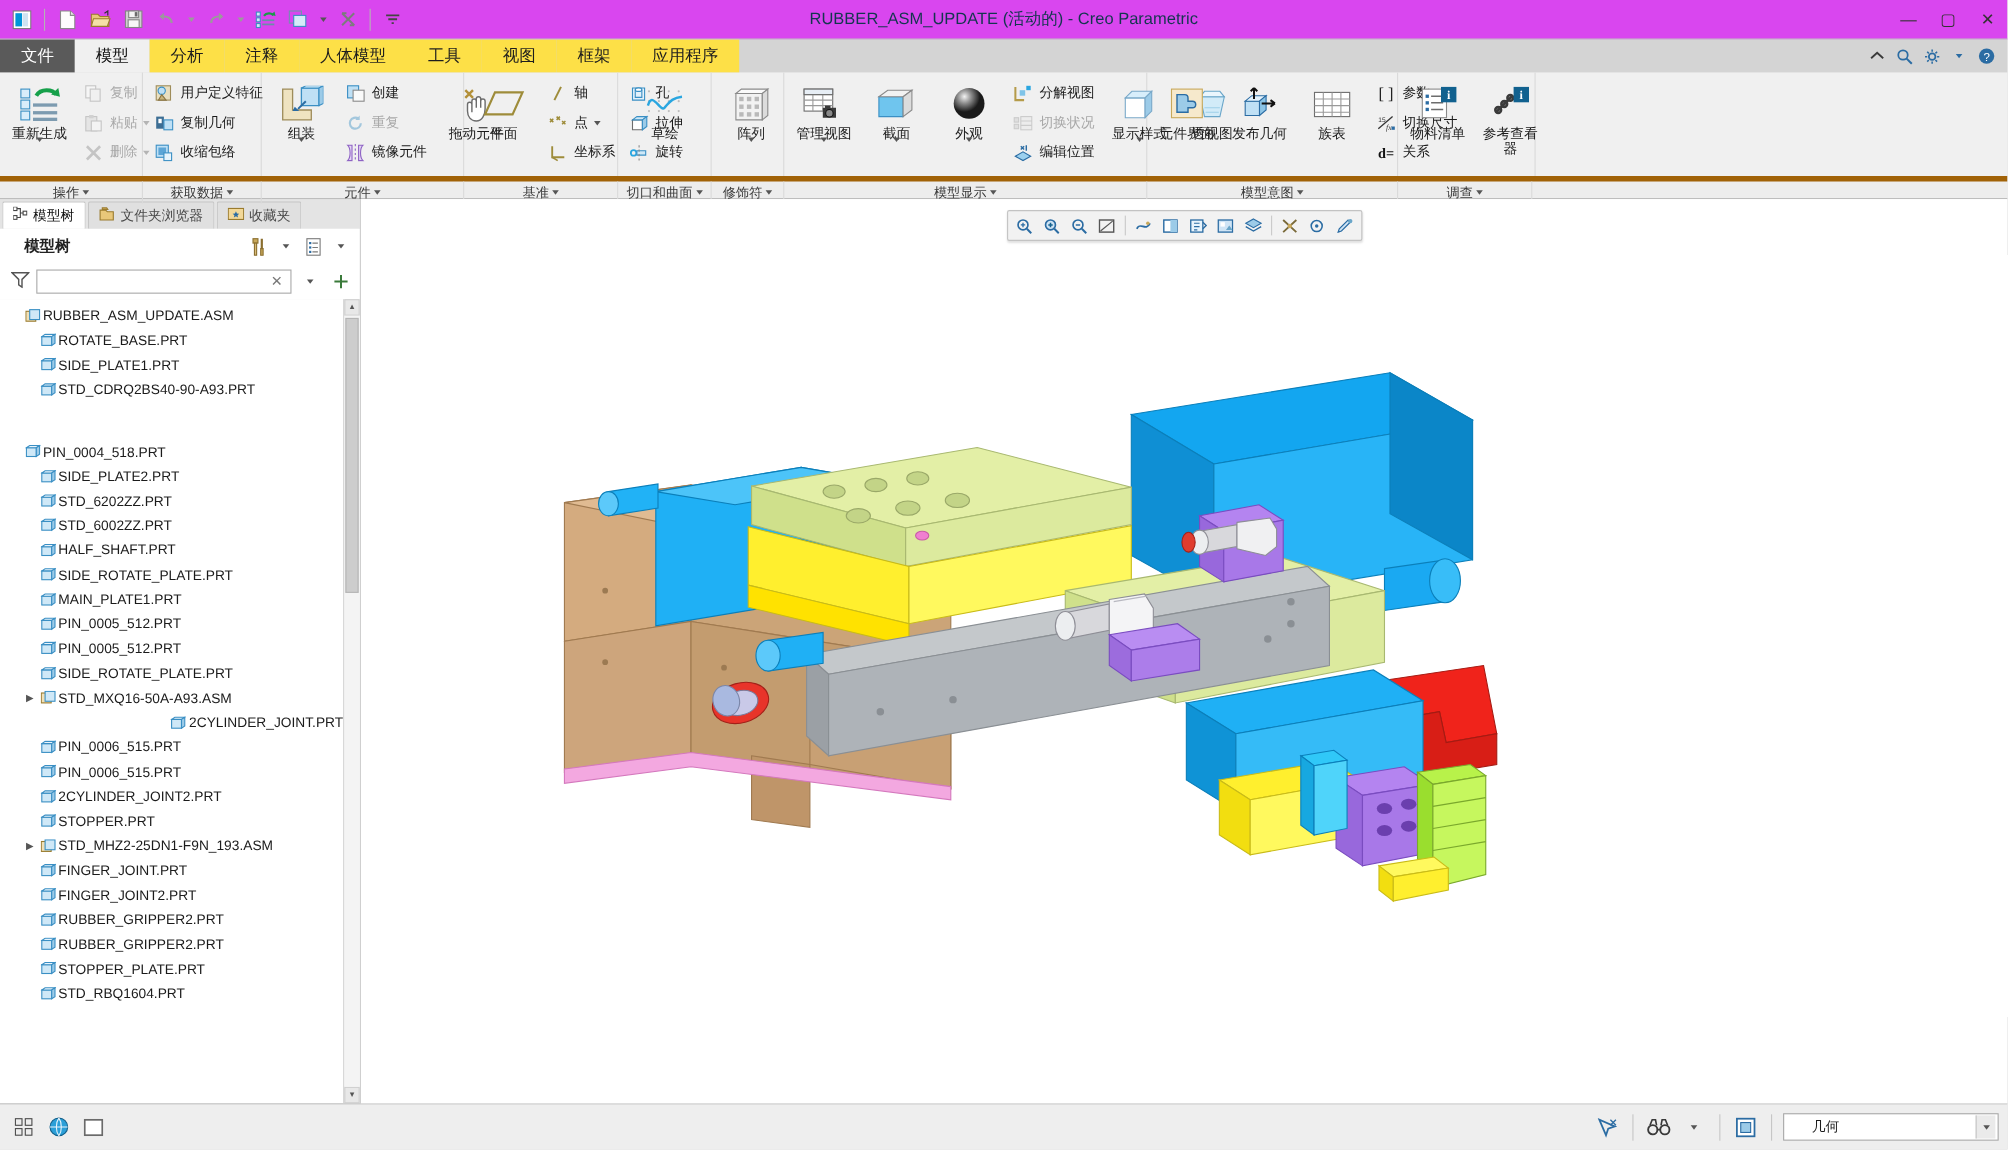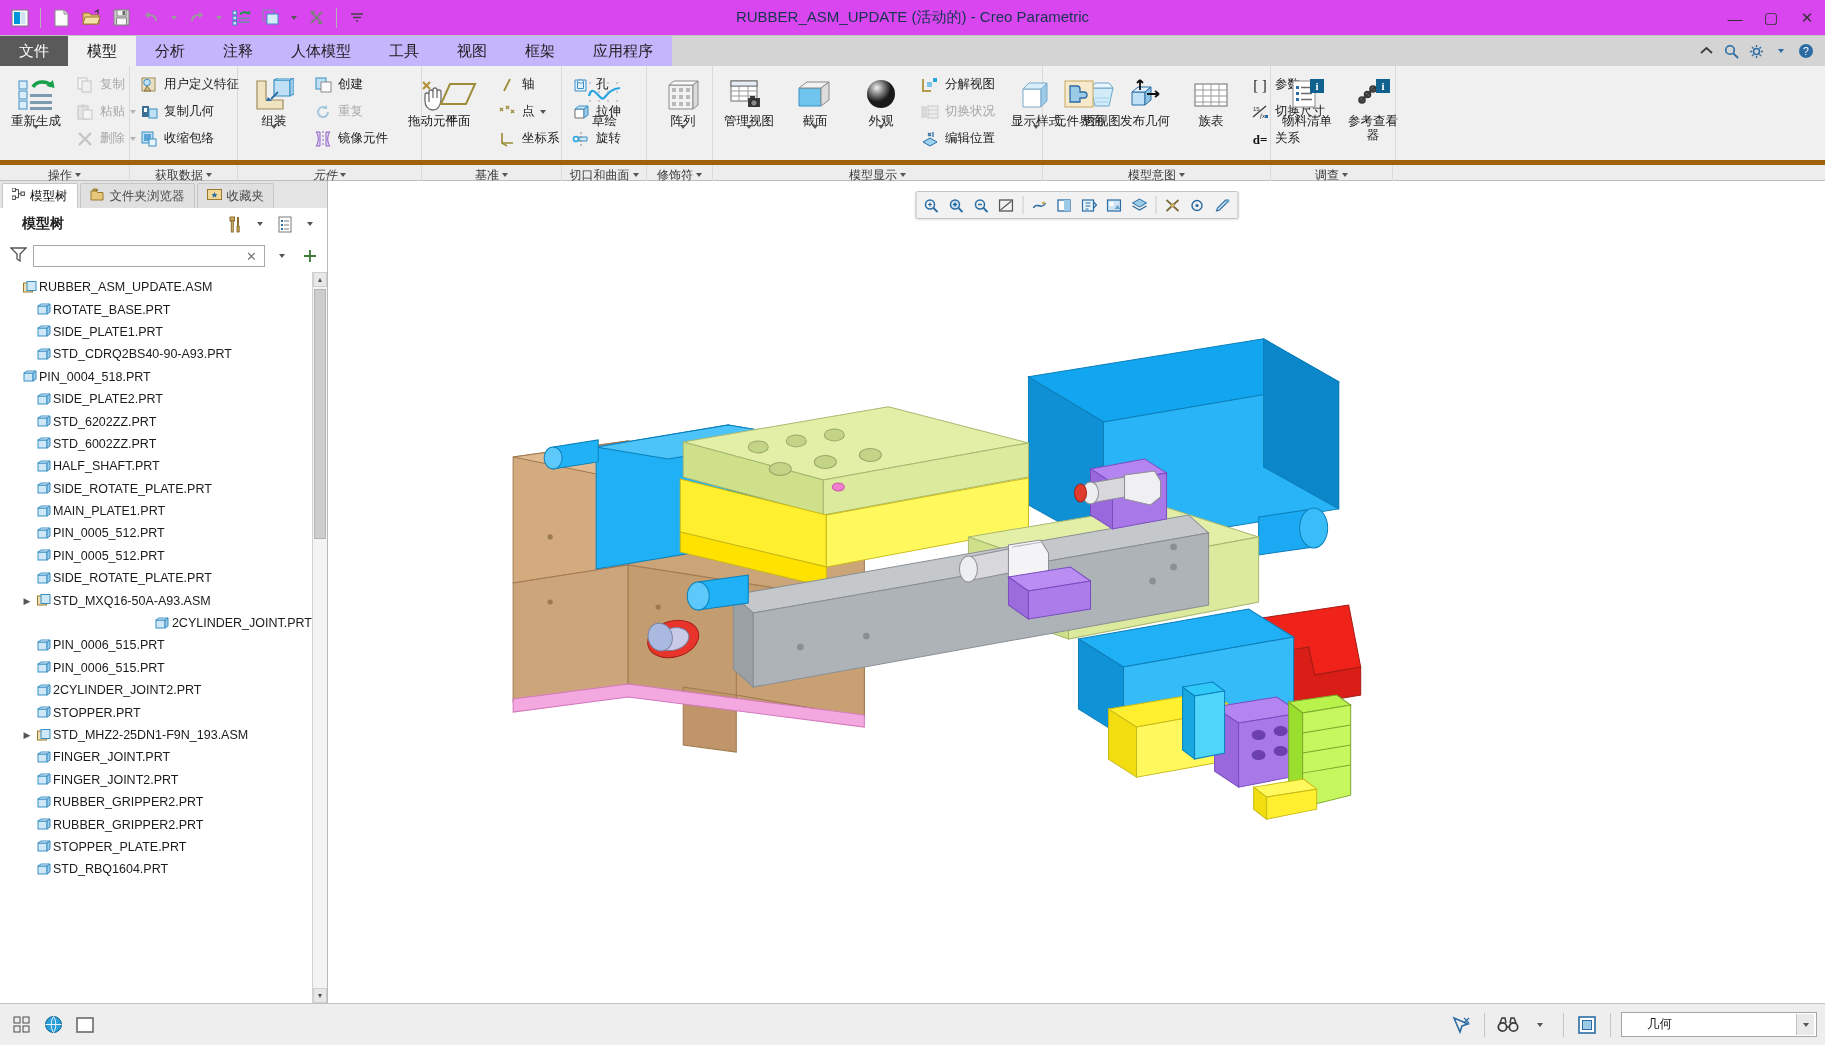--- a/index.html
+++ b/index.html
@@ -30,21 +30,21 @@
     position: absolute; left: 0; right: 0; text-align: center;
     font-size: 15px; color: #14364f; pointer-events: none;
   }
   .winbtns { margin-left: auto; display: flex; height: 100%; }
   .winbtn { width: 36px; height: 36px; display: flex; align-items: center; justify-content: center; font-size: 15px; color: #333; }
 
   
   .tabbar { height: 30px; background: #d4d4d4; display: flex; align-items: flex-end; position: relative; }
   .tab {
     padding: 0 19px; height: 30px; line-height: 30px; font-size: 15px; color: #1d1d1d;
-    cursor: default; background: #c4b5fd;
+    cursor: default; background: #fde047;
   }
   .tab.file { background: #5a5a5a; color: #fff; }
   .tab.active { background: #f0f0f0; color: #111; }
   .tabbar-right { margin-left: auto; display: flex; align-items: center; gap: 7px; padding-right: 10px; height: 30px; }
   .tbr-ic { width: 18px; height: 18px; display: flex; align-items: center; justify-content: center; color: #2b6ca3; font-size: 13px; }
 
   
   .ribbon {
     background: #f0f0f0; border-bottom: 1px solid #bdbdbd;
     display: flex; height: 115px; position: relative;
@@ -762,21 +762,21 @@
 
     <div class="grouplabels" id="grouplabels">
         <div class="glab" style="width: 130px;">
           <span>操作</span>
           <span class="caret"></span>
         </div>
         <div class="glab" style="width: 108px;">
           <span>获取数据</span>
           <span class="caret"></span>
         </div>
-        <div class="glab" style="width: 184px; font-style: italic;">
+        <div class="glab" style="width: 184px;">
           <span>元件</span>
           <span class="caret"></span>
         </div>
         <div class="glab" style="width: 140px;">
           <span>基准</span>
           <span class="caret"></span>
         </div>
         <div class="glab" style="width: 85px;">
           <span>切口和曲面</span>
           <span class="caret"></span>
@@ -926,21 +926,21 @@
               <span class="exp"></span>
               <span class="ic">
                 <svg width="14" height="13" viewBox="0 0 14 13">
                   <rect x="1" y="3" width="9" height="8" fill="#cfe8f7" stroke="#3a8fc4"></rect>
                   <path d="M1 3l3-2h9l-3 2z" fill="#e8f4fc" stroke="#3a8fc4"></path>
                   <path d="M10 3l3-2v8l-3 2z" fill="#9ccbe8" stroke="#3a8fc4"></path>
                 </svg>
               </span>
               <span>STD_CDRQ2BS40-90-A93.PRT</span>
             </div>
-            <div class="trow" style="">
+            <div class="trow" style=" margin-top: 34px;">
               <span class="exp"></span>
               <span class="ic">
                 <svg width="14" height="13" viewBox="0 0 14 13">
                   <rect x="1" y="3" width="9" height="8" fill="#cfe8f7" stroke="#3a8fc4"></rect>
                   <path d="M1 3l3-2h9l-3 2z" fill="#e8f4fc" stroke="#3a8fc4"></path>
                   <path d="M10 3l3-2v8l-3 2z" fill="#9ccbe8" stroke="#3a8fc4"></path>
                 </svg>
               </span>
               <span>PIN_0004_518.PRT</span>
             </div>

